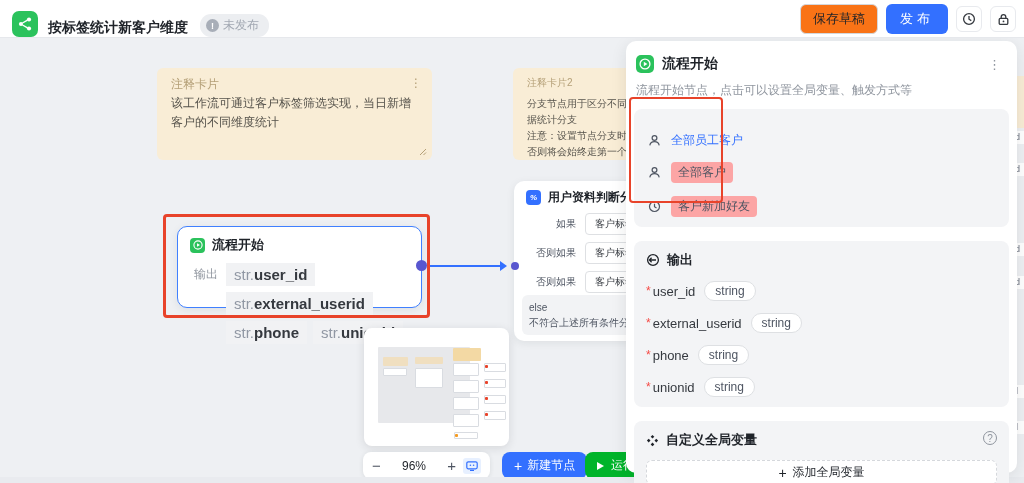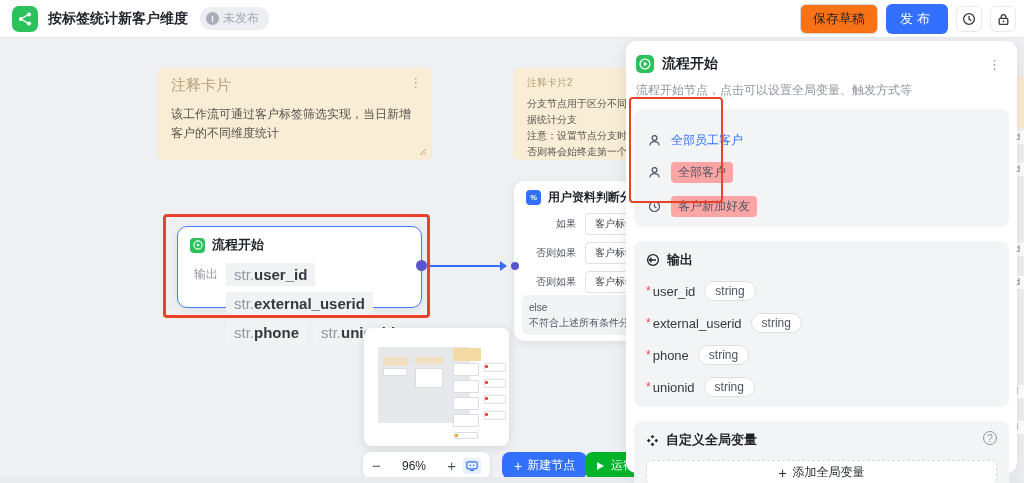--- a/index.html
+++ b/index.html
@@ -1,21 +1,21 @@
 <!DOCTYPE html>
 <html><head>
 <meta charset="utf-8">
 <style>
   * { margin:0; padding:0; box-sizing:border-box; }
   html,body { width:1024px; height:483px; overflow:hidden; font-family:"Liberation Sans","DejaVu Sans",sans-serif; }
   body { position:relative; background:#eef0f3; color:#1f2329; }
 
   
   .topbar { position:absolute; left:0; top:0; width:1024px; height:38px; background:#fff;
-            border-bottom:1px solid #e6e8ec; display:flex; align-items:center; z-index:40; }
+            border-bottom:1px solid #e6e8ec; display:flex; align-items:flex-end; z-index:40; }
   .logo { width:26px; height:26px; border-radius:7px; background:#2bc25c; margin-left:12px;
           display:flex; align-items:center; justify-content:center; }
   .doc-title { font-size:14px; font-weight:bold; margin-left:10px; }
   .pub-badge { display:flex; align-items:center; gap:4px; background:#eceef1; border-radius:11px;
                padding:3px 10px 3px 6px; margin-left:12px; }
   .pub-badge .b-ico { width:13px; height:13px; border-radius:50%; background:#a8aeb8; color:#fff;
                       font-size:9px; font-weight:bold; display:flex; align-items:center; justify-content:center; }
   .pub-badge .b-txt { font-size:12px; color:#a3a9b3; }
   .topbar-right { position:absolute; right:8px; top:0; height:38px; display:flex; align-items:center; gap:8px; }
   .autosave { font-size:12px; color:#8f959e; margin-right:2px; }
@@ -25,21 +25,21 @@
                  font-size:13px; color:#fff; letter-spacing:4px; cursor:pointer; }
   .icon-btn { width:26px; height:26px; background:#fff; border:1px solid #e8eaee; border-radius:6px;
               display:flex; align-items:center; justify-content:center; cursor:pointer; }
 
   
   .canvas { position:absolute; left:0; top:38px; width:1024px; height:445px; }
 
   .note-card { position:absolute; background:#f9edd6; border-radius:6px; padding:8px 14px; z-index:1; }
   .note1 { left:157px; top:30px; width:275px; height:92px; }
   .note2 { left:513px; top:30px; width:250px; height:92px; font-size:10px; }
-  .note-title { font-size:15px; color:#b5a078; margin-bottom:10px; }
+  .note-title { font-size:12px; color:#b5a078; margin-bottom:1px; }
   .note2 .note-title { font-size:10px; margin-bottom:6px; }
   .note-body { font-size:12px; color:#55524b; line-height:1.55; }
   .note-line { font-size:10px; color:#55524b; line-height:1.6; white-space:nowrap; }
   .note-kebab { position:absolute; right:10px; top:8px; color:#b5a078; font-size:12px; cursor:pointer; }
   .note-resize { position:absolute; right:5px; bottom:4px; cursor:nwse-resize; }
 
   .node { position:absolute; background:#fff; border-radius:10px; box-shadow:0 2px 8px rgba(31,35,41,.08); z-index:2; }
   .start-node { left:177px; top:188px; width:245px; height:82px; border:1.5px solid #4080ff; padding:9px 12px; }
   .node-head { display:flex; align-items:center; gap:7px; }
   .node-ico { width:15px; height:15px; border-radius:4px; display:flex; align-items:center; justify-content:center; flex:none; }

